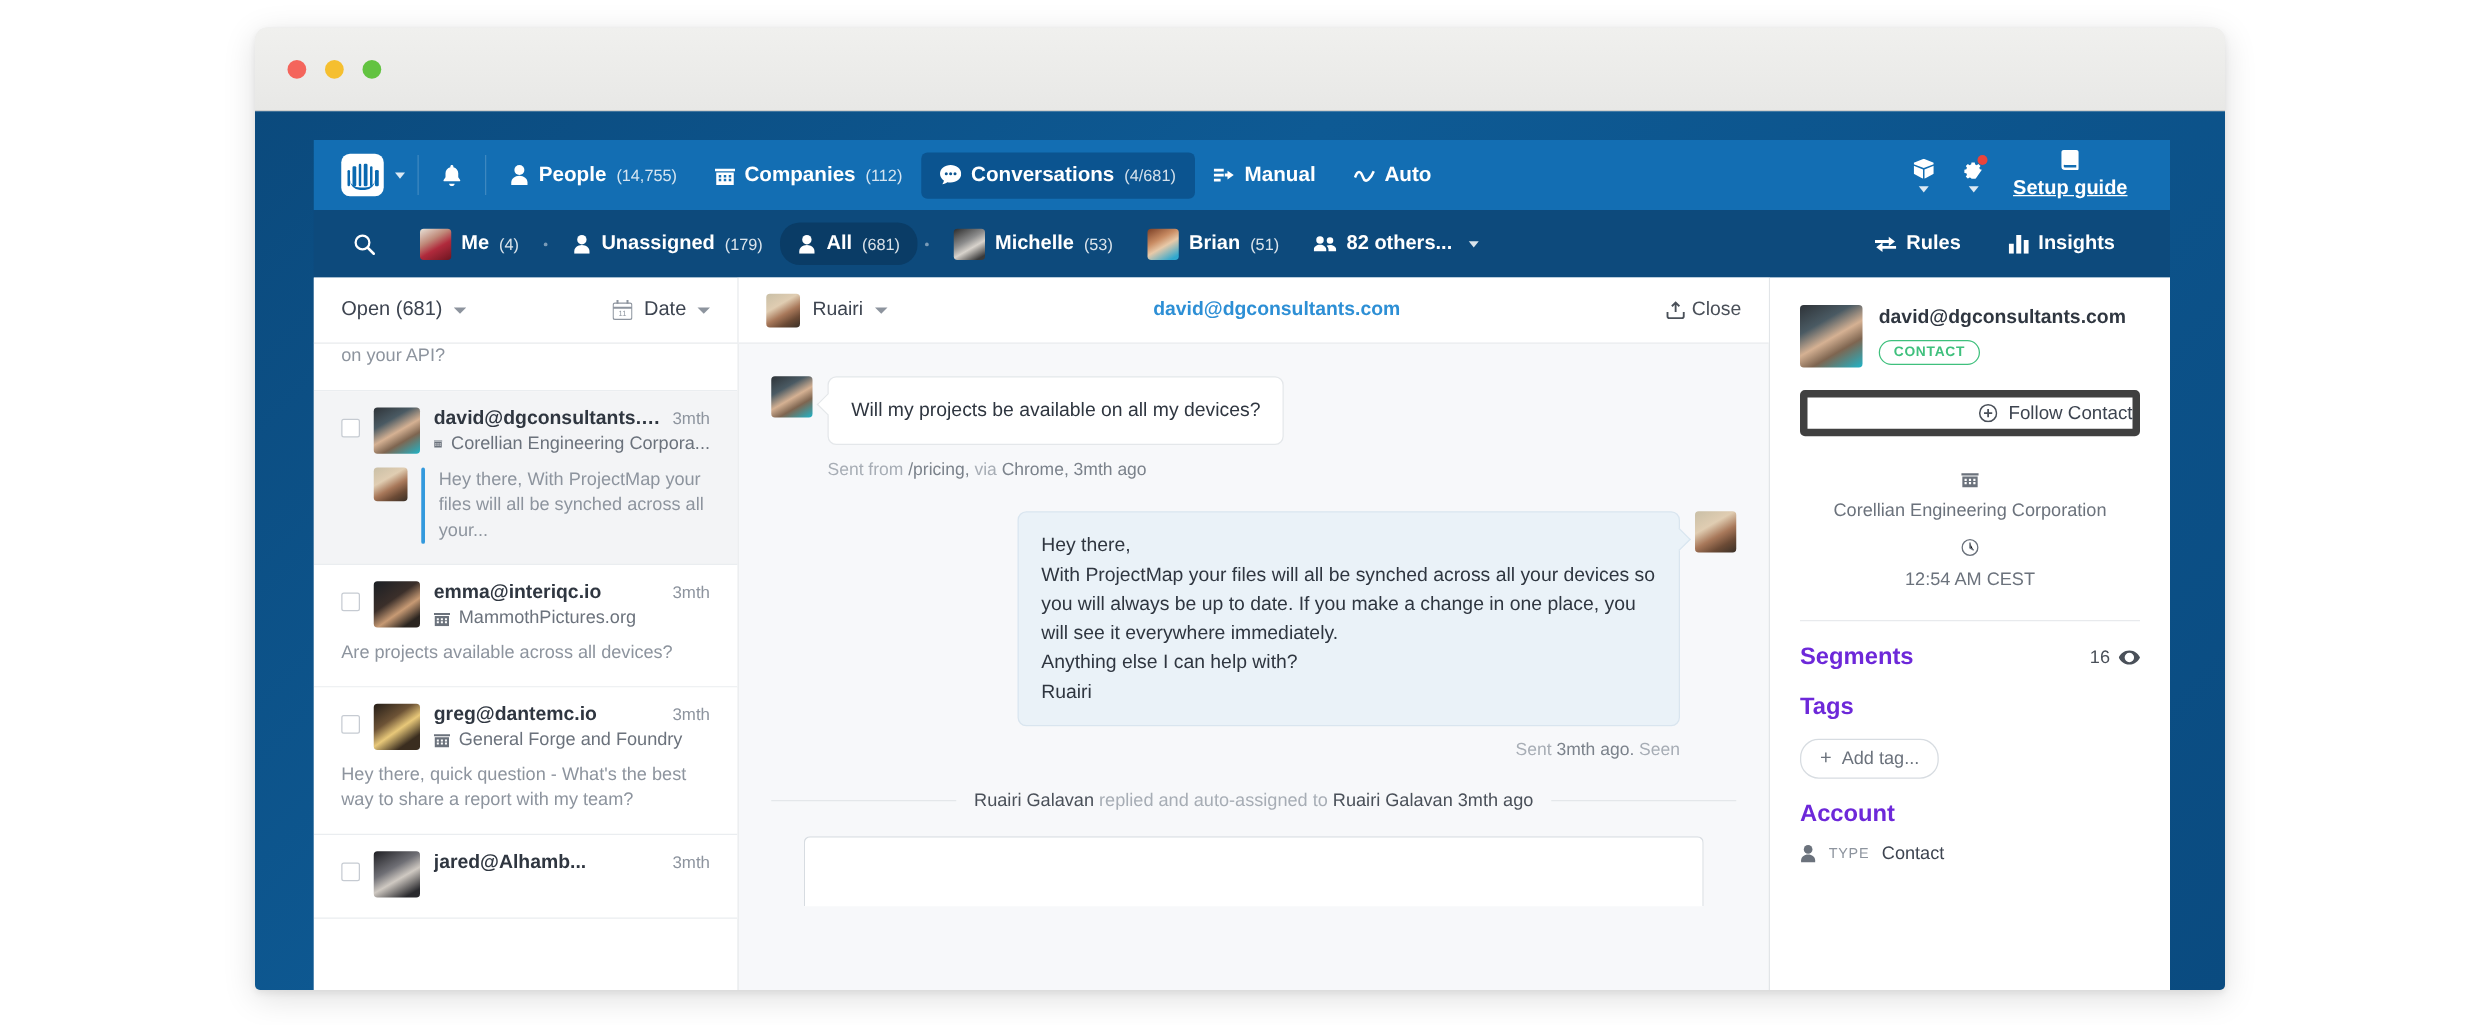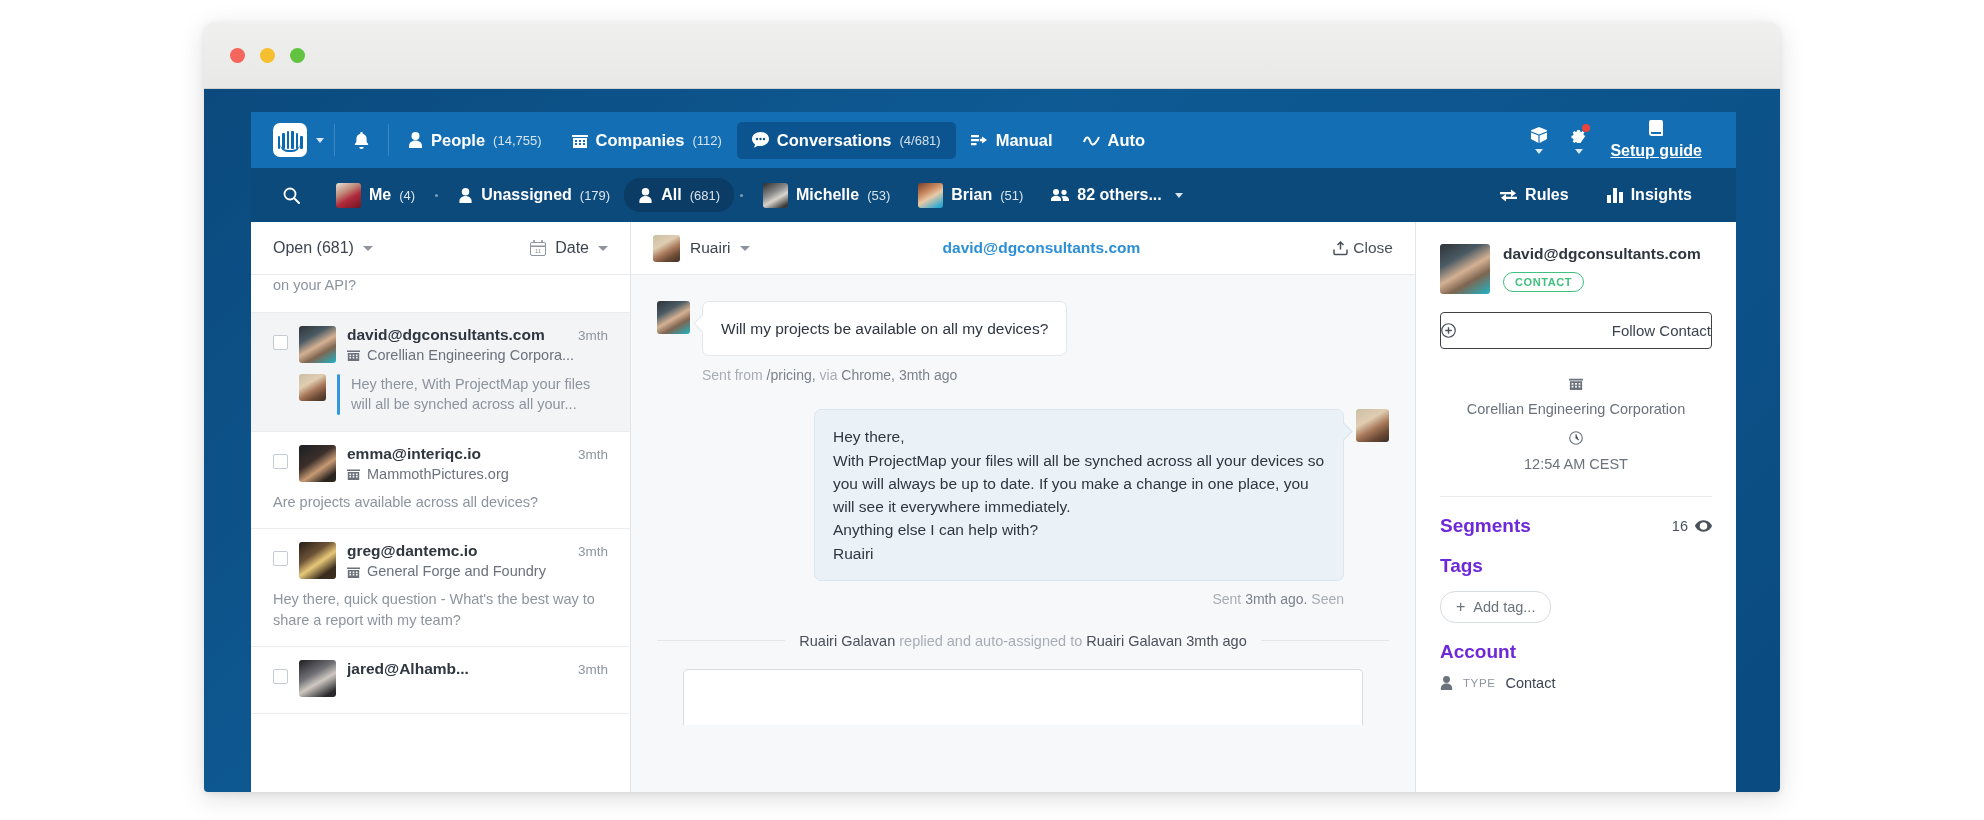--- a/index.html
+++ b/index.html
@@ -103,21 +103,21 @@
   .sn-right { margin-left: auto; display: flex; align-items: center; gap: 10px; padding-right: 30px;}
 
   
   .main {
     position: absolute; left: 47px; top: 133px;
     width: 1485px; height: 570px;
     background: #fff; display: flex; overflow: hidden;
   }
 
   
-  .list-col { width: 380px; border-right: 1px solid #e2e5e8; display: flex; flex-direction: column; background: #fff;}
+  .list-col { width: 340px; border-right: 1px solid #e2e5e8; display: flex; flex-direction: column; background: #fff;}
   .list-head {
     height: 53px; display: flex; align-items: center; justify-content: space-between;
     padding: 0 22px; border-bottom: 1px solid #e8eaed; flex: none;
   }
   .lh-btn { display: flex; align-items: center; gap: 9px; font-size: 16px; color: #3d4450; font-weight: normal;}
   .caret-dark { width: 0; height: 0; border-left: 5px solid transparent; border-right: 5px solid transparent; border-top: 5.5px solid #8d949e;}
   .list-scroll { flex: 1; overflow: hidden; }
   .conv {
     padding: 13px 22px 16px 22px; border-bottom: 1px solid #eaedf0;
     position: relative; background: #fff;
@@ -191,22 +191,22 @@
   .sc-head { display: flex; gap: 13px; align-items: flex-start; }
   .sc-av { width: 50px; height: 50px; border-radius: 3px; flex: none; background-size: cover;}
   .sc-email { font-size: 15.5px; font-weight: bold; color: #2f3640; word-break: break-all; line-height: 1.25;}
   .badge {
     display: inline-block; margin-top: 9px; padding: 3px 11px;
     border: 1px solid #3fc07d; border-radius: 11px; color: #3fc07d;
     font-size: 11px; font-weight: bold; letter-spacing: .6px;
   }
   .follow-btn {
     margin-top: 18px; width: 100%; height: 37px;
-    border: 1px solid #404040; border-radius: 4px; background: #fff;
-    display: flex; align-items: center; justify-content: space-between; gap: 9px;
+    border: 6px solid #404040; border-radius: 4px; background: #fff;
+    display: flex; align-items: center; justify-content: flex-end; gap: 9px;
     font-size: 15px; color: #3d4450;
   }
   .info-list { margin-top: 20px; }
   .info-row { display: flex; align-items: center; gap: 11px; font-size: 14.5px; color: #6b727c; padding: 7px 0; flex-direction: column;}
   .hr { height: 1px; background: #e8eaed; margin: 17px 0 0 0;}
   .sec-head { display: flex; align-items: center; justify-content: space-between; margin-top: 18px;}
   .sec-title { font-size: 19px; font-weight: bold; color: #6d28d9;}
   .sec-right { display: flex; align-items: center; gap: 7px; font-size: 14.5px; color: #4a5059;}
   .tag-btn {
     display: inline-flex; align-items: center; gap: 8px; margin-top: 14px;

